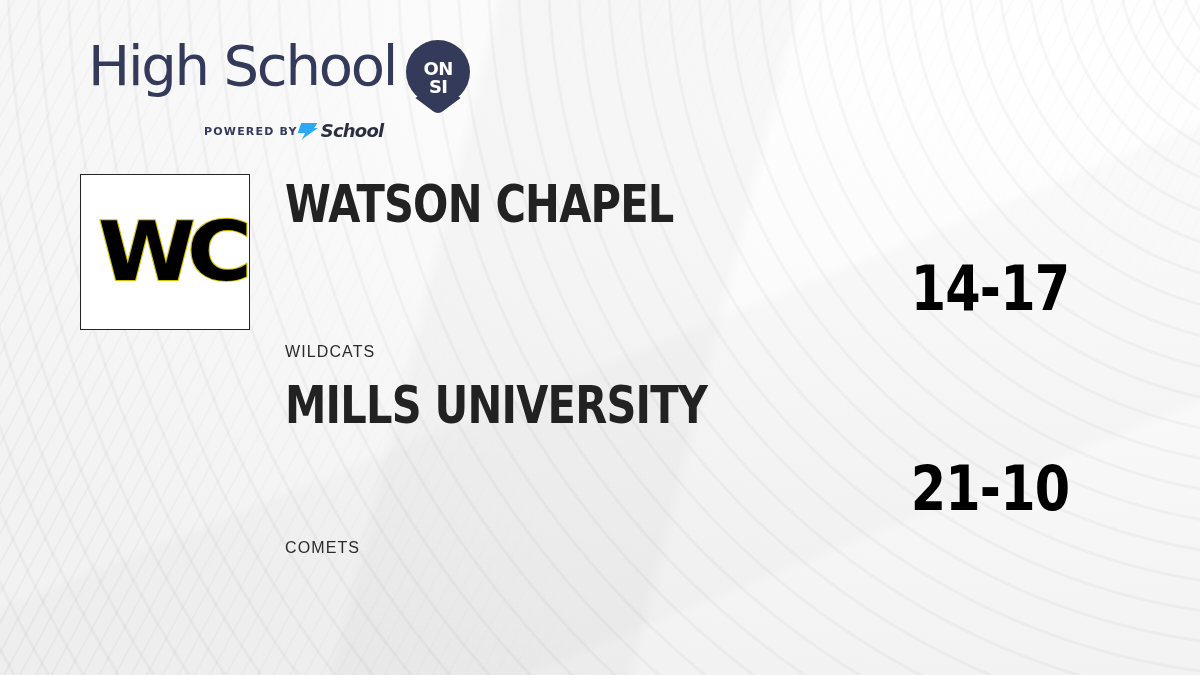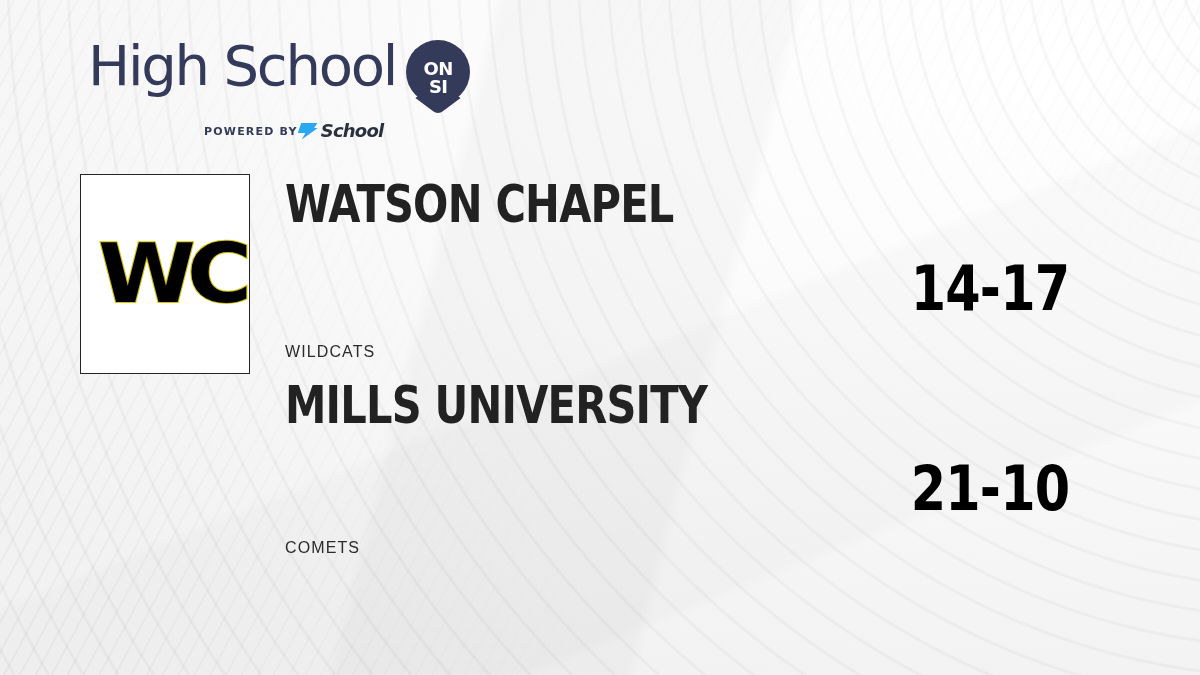--- a/index.html
+++ b/index.html
@@ -165,21 +165,21 @@
     font-style: italic;
     letter-spacing: -0.8px;
     color: #2b3040;
     line-height: 1;
   }
 
   
   .logo-box {
     position: absolute;
     width: 170px;
-    height: 200px;
+    height: 156px;
     background: #ffffff;
     border: 1.5px solid #252525;
     display: flex;
     align-items: center;
     justify-content: center;
   }
   #logo-box-away { left: 80px; top: 174px; }
   #logo-box-home { left: 80px; top: 375px; }
 
   

